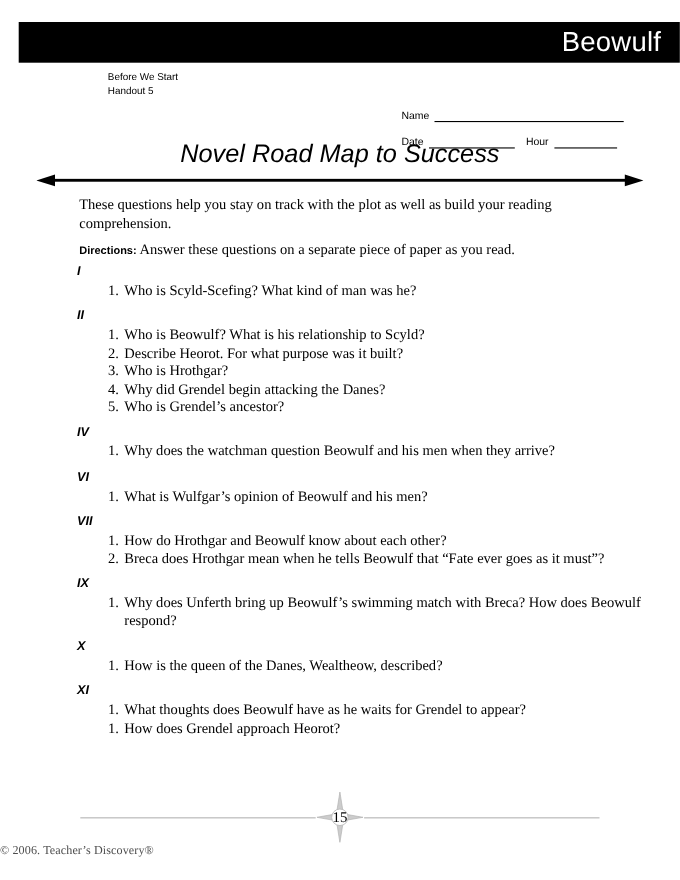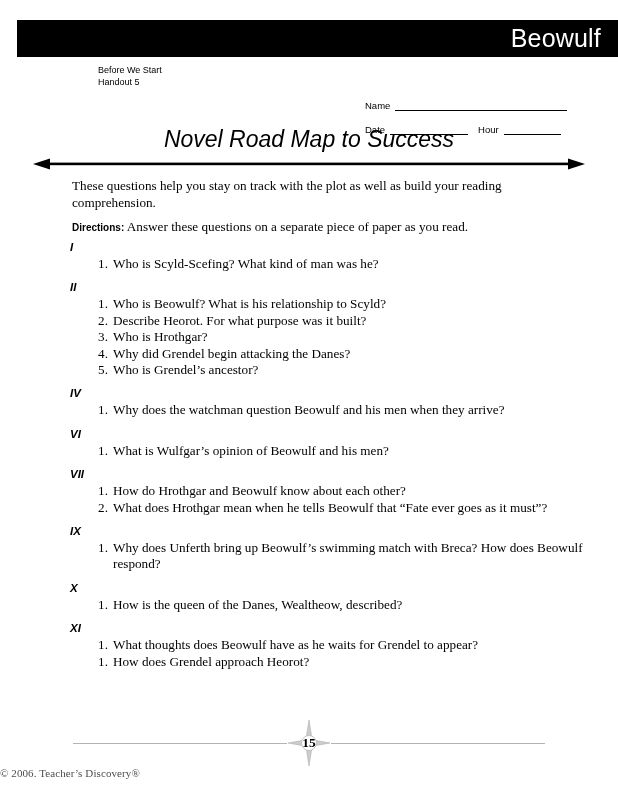--- a/index.html
+++ b/index.html
@@ -208,21 +208,21 @@
     width: 42px;
     height: 46px;
   }
   .page-number {
     position: absolute;
     left: 288px;
     top: 7px;
     width: 42px;
     text-align: center;
     font-family: "Liberation Serif", "DejaVu Serif", serif;
-    font-weight: bold;
+    font-weight: normal;
     font-size: 13.5px;
     line-height: 16px;
     color: #000;
   }
   .copyright {
     position: absolute;
     left: 0;
     top: 39px;
     width: 618px;
     font-size: 11px;
@@ -307,21 +307,21 @@
       <div class="section-numeral">VI</div>
       <ol class="qlist">
         <li><span class="qnum">1.</span><span>What is Wulfgar’s opinion of Beowulf and his men?</span></li>
       </ol>
     </div>
 
     <div class="section">
       <div class="section-numeral">VII</div>
       <ol class="qlist">
         <li><span class="qnum">1.</span><span>How do Hrothgar and Beowulf know about each other?</span></li>
-        <li><span class="qnum">2.</span><span>What does Hrothgar mean when he tells Beowulf that “Fate ever goes as it must”?</span></li>
+        <li><span class="qnum">2.</span><span>Breca does Hrothgar mean when he tells Beowulf that “Fate ever goes as it must”?</span></li>
       </ol>
     </div>
 
     <div class="section">
       <div class="section-numeral">IX</div>
       <ol class="qlist">
         <li><span class="qnum">1.</span><span>Why does Unferth bring up Beowulf’s swimming match with Breca? How does Beowulf respond?</span></li>
       </ol>
     </div>
 

